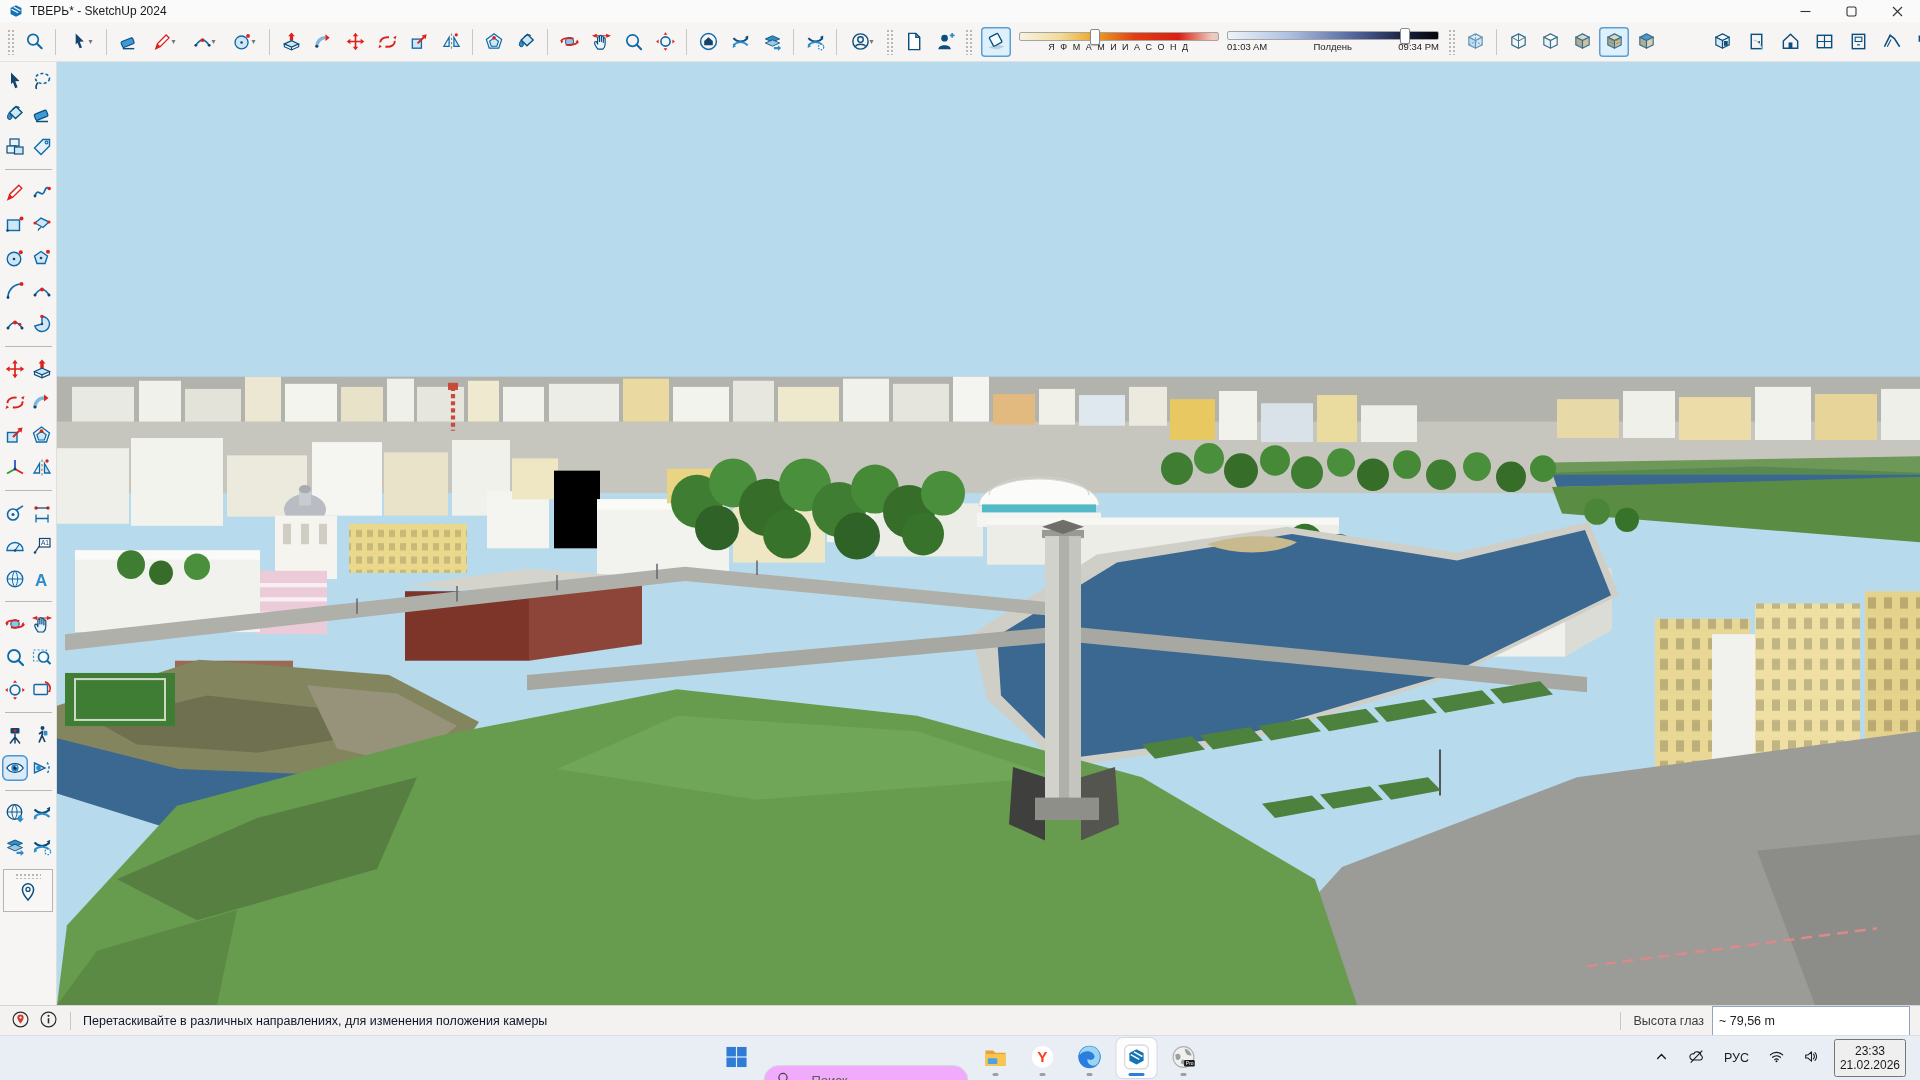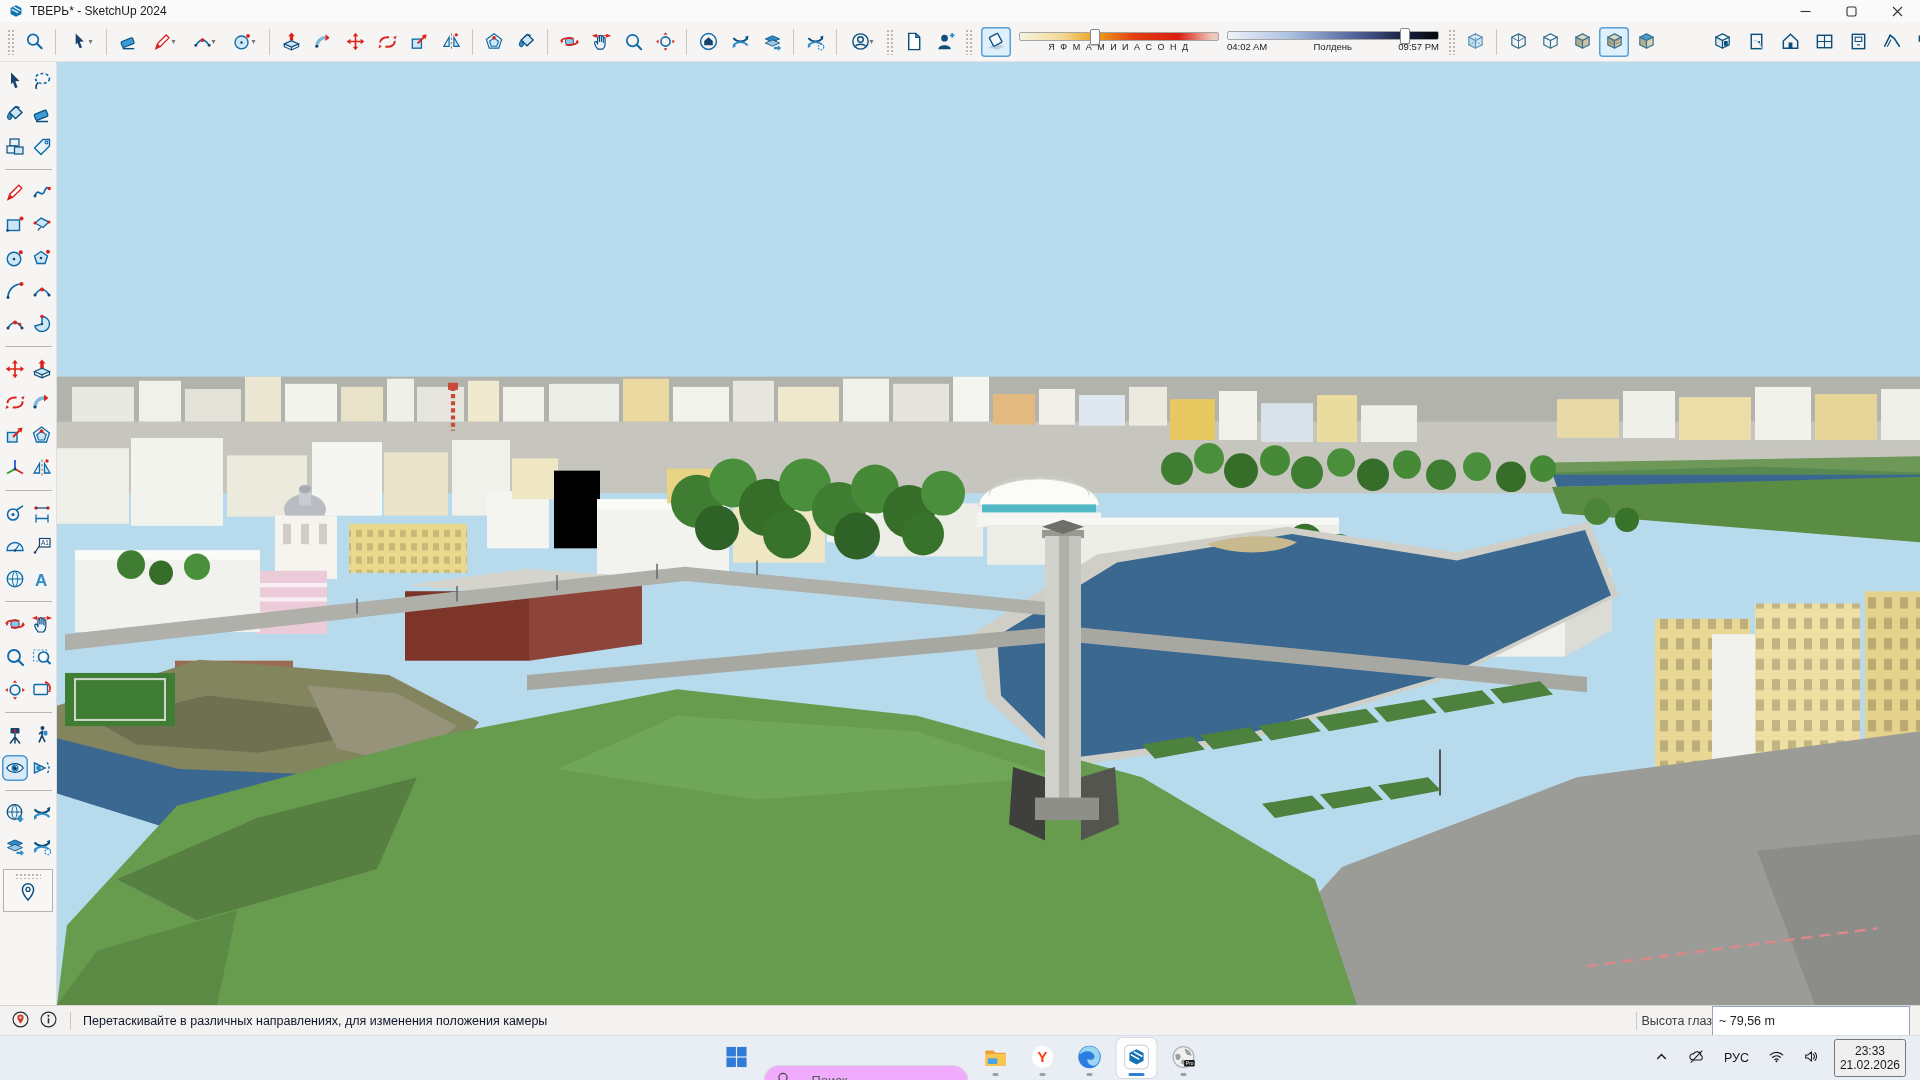--- a/index.html
+++ b/index.html
@@ -58,21 +58,21 @@
 
   .viewport { flex:1 1 auto; min-width:0; position:relative; background:#b7dbec; }
   .viewport svg { width:100%; height:100%; display:block; }
 
   
   .statusbar { height:30px; background:#f3f2f1; border-top:1px solid #d6d5d4; display:flex; align-items:center; padding:0 10px; gap:8px; flex:0 0 auto; }
   .sb-icon { width:20px; height:20px; background:none; border:none; cursor:pointer; display:flex; align-items:center; justify-content:center; }
   .sb-icon svg { width:19px; height:19px; }
   .sb-sep { width:1px; height:18px; background:#c9c8c7; margin:0 4px; }
   .sb-hint { font-size:12.5px; color:#0f172a; }
-  .sb-right { margin-left:auto; display:flex; align-items:center; }
+  .sb-right { margin-left:auto; display:flex; align-items:center; gap:8px; }
   .sb-label { font-size:12.5px; color:#3c3c3c; }
   .sb-input { width:198px; height:22px; border:1px solid #92a5c0; background:#fff; font-size:12.5px; color:#222; padding:14px 6px; font-family:"Liberation Sans",sans-serif; }
 
   
   .taskbar { height:45px; background:#e9eef4; border-top:1px solid #d9dee4; display:flex; align-items:center; position:relative; flex:0 0 auto; }
   .tk-center { position:absolute; left:50%; transform:translateX(-50%); display:flex; align-items:center; gap:7px; height:100%; }
   .tk-btn { width:40px; height:40px; border:none; background:transparent; border-radius:6px; display:flex; flex-direction:column; align-items:center; justify-content:center; cursor:pointer; position:relative; }
   .tk-btn svg { width:26px; height:26px; }
   .tk-btn .run-dot { position:absolute; bottom:2px; width:6px; height:3px; border-radius:2px; background:#9aa0a6; }
   .tk-btn.active-app { background:#fdfdfd; box-shadow:0 0 0 1px #d3dae1; }
@@ -370,23 +370,23 @@
       </button>
       <div class="slider date-slider">
         <div class="track"></div>
         <div class="handle" style="left: calc(38% - 5px);"></div>
         <div class="months">Я Ф М А М И И А С О Н Д</div>
       </div>
       <div class="slider time-slider">
         <div class="track"></div>
         <div class="handle" style="left: calc(84% - 5px);"></div>
         <div class="time-labels">
-          <span>04:02 AM</span>
+          <span>01:03 AM</span>
           <span>Полдень</span>
-          <span>09:57 PM</span>
+          <span>09:34 PM</span>
         </div>
       </div>
     </div>
 
     <div class="tb-grip"></div>
     <div style="display:flex;align-items:center;gap:2px;">
         <button class="tb-btn">
           <span class="ic">
             <svg viewBox="0 0 22 22">
               <path d="M11 3 L18 6.5 L11 10 L4 6.5 Z" fill="#ddedf8" stroke="#5d94b8" stroke-width="1.2" stroke-linejoin="round"></path>

